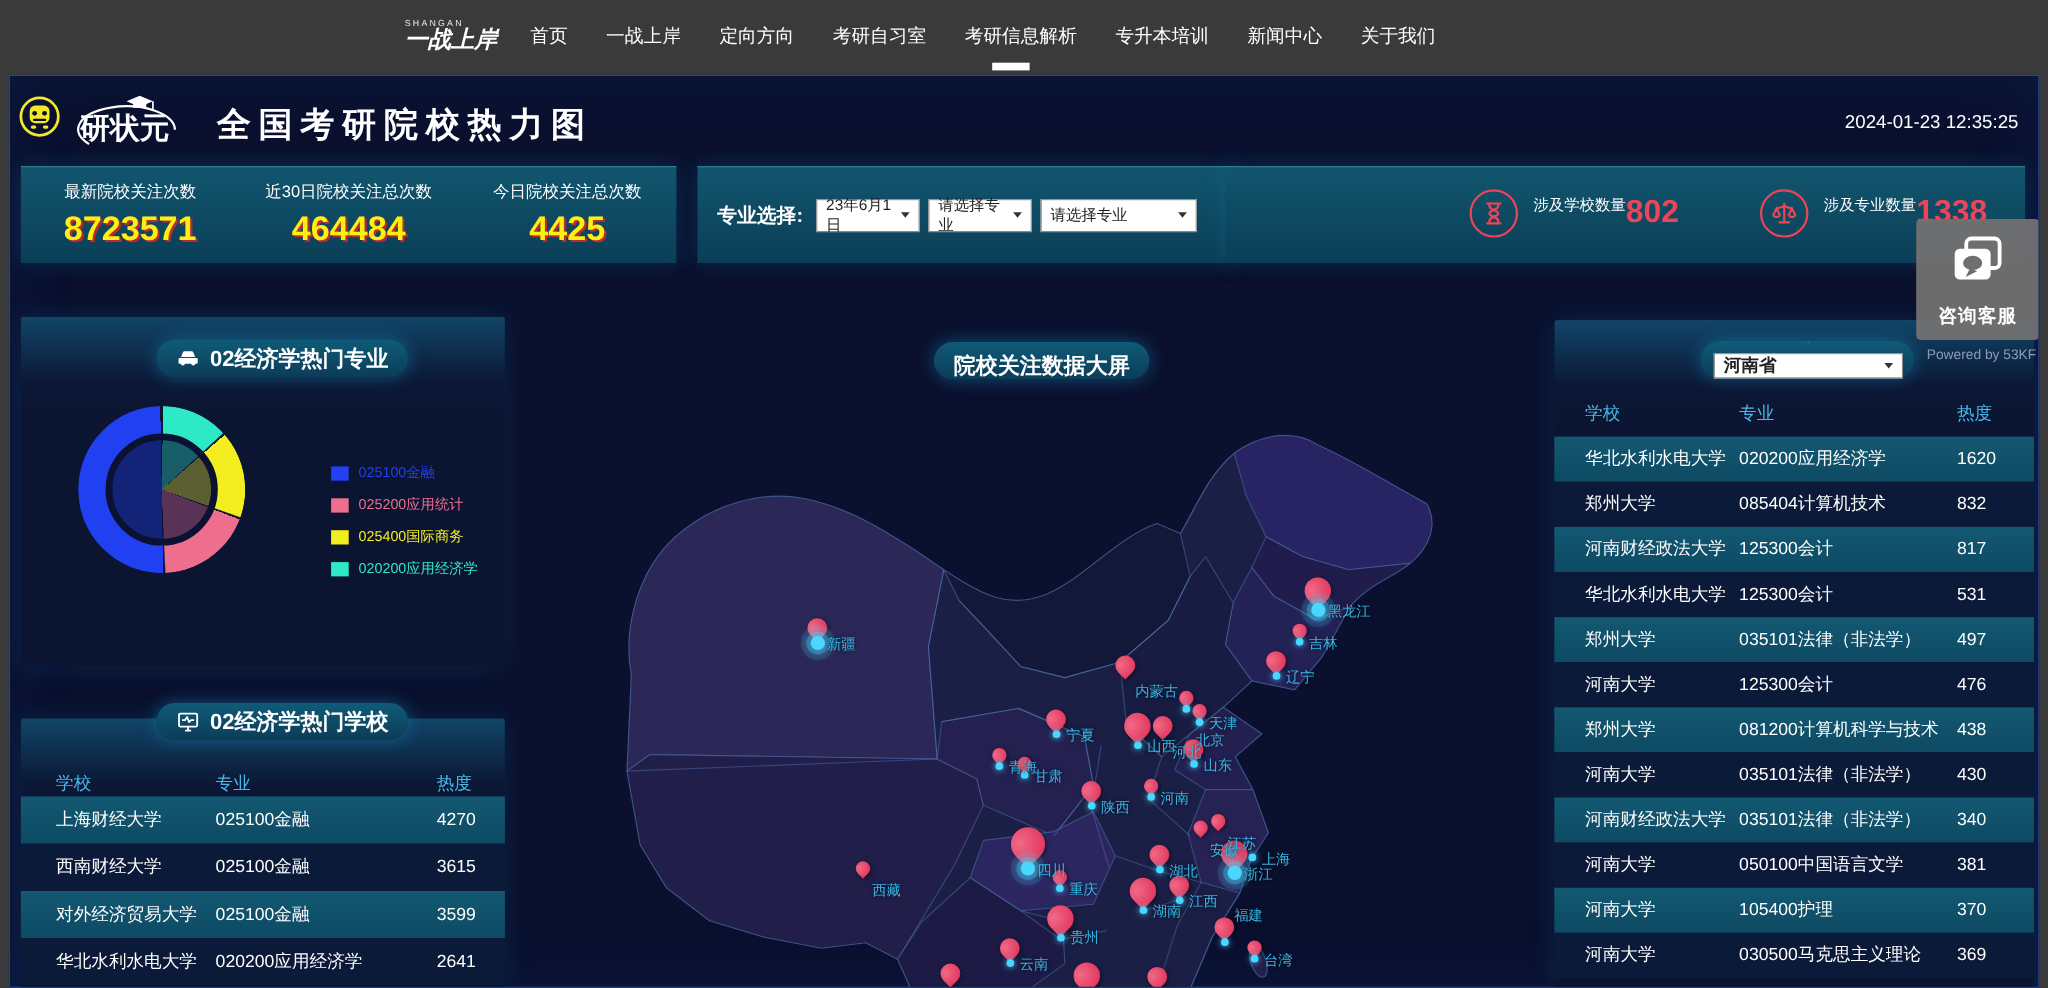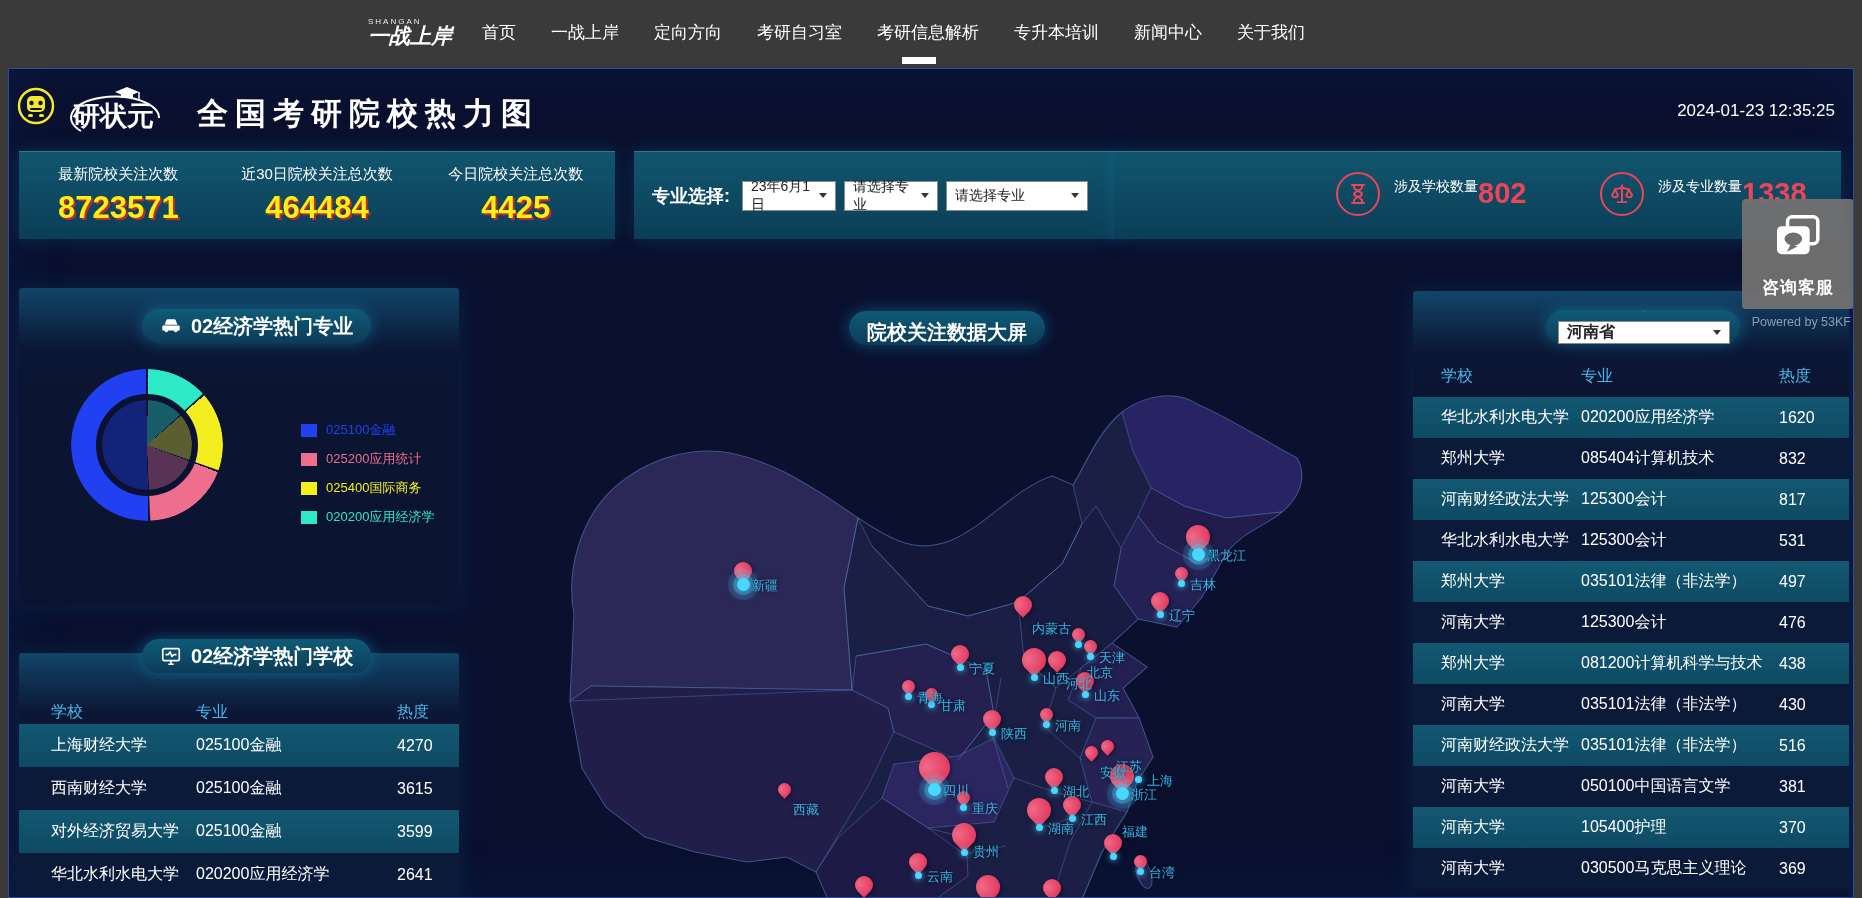--- a/index.html
+++ b/index.html
@@ -507,21 +507,21 @@
 
         <div class="trow">
           <span class="c1">河南大学</span>
           <span class="c2">035101法律（非法学）</span>
           <span class="c3">430</span>
         </div>
 
         <div class="trow">
           <span class="c1">河南财经政法大学</span>
           <span class="c2">035101法律（非法学）</span>
-          <span class="c3">516</span>
+          <span class="c3">340</span>
         </div>
 
         <div class="trow">
           <span class="c1">河南大学</span>
           <span class="c2">050100中国语言文学</span>
           <span class="c3">381</span>
         </div>
 
         <div class="trow">
           <span class="c1">河南大学</span>

